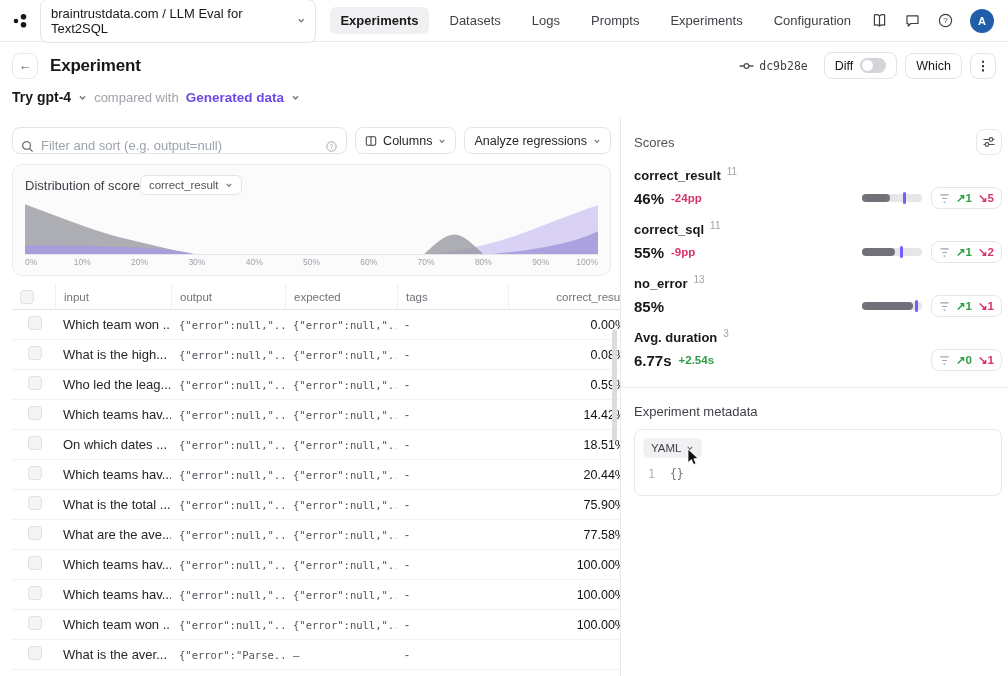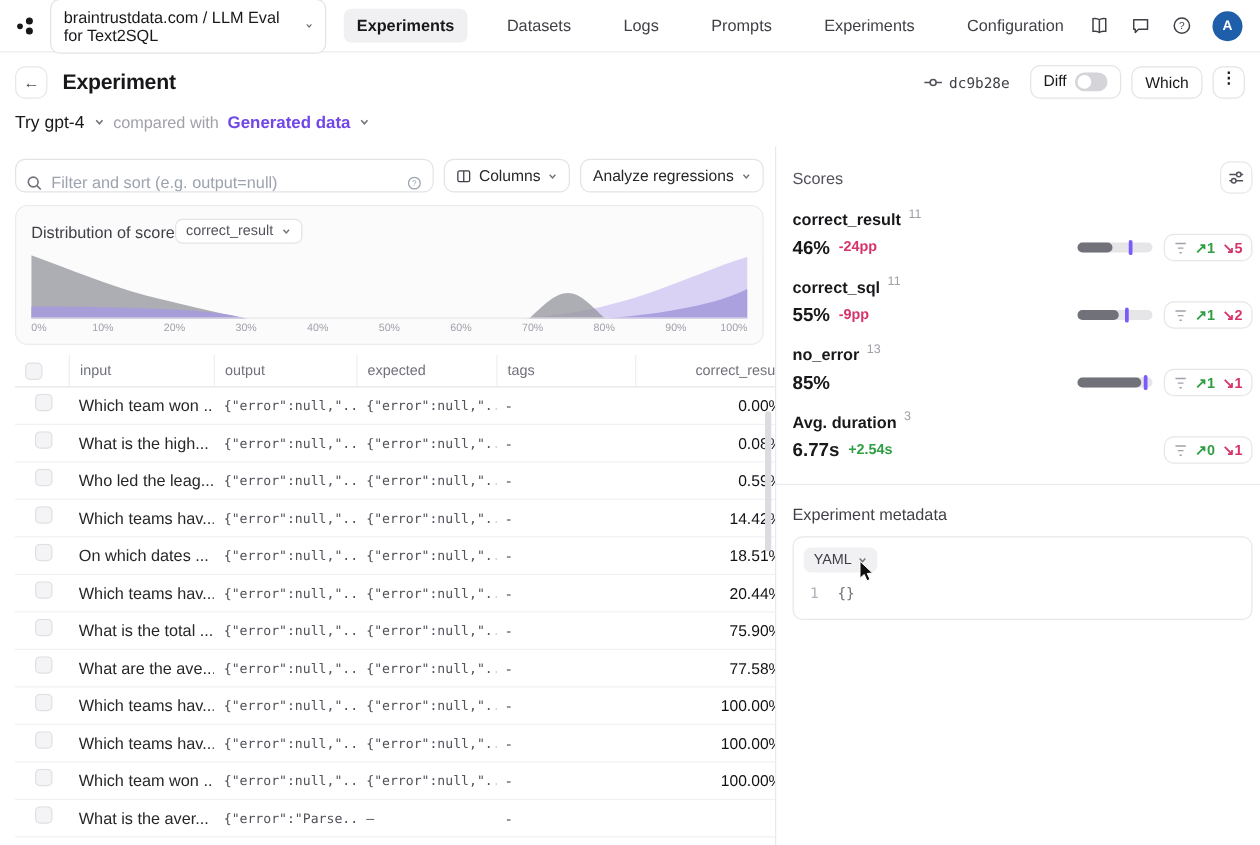--- a/index.html
+++ b/index.html
@@ -6,45 +6,45 @@
   html,body { width:1008px; height:676px; overflow:hidden; background:#fff;
     font-family:"Liberation Sans", sans-serif; color:#18181b; }
   .chev { stroke:#71717a; fill:none; stroke-width:1.3; }
 
   
   .topnav { height:42px; display:flex; align-items:center; padding:0 14px 0 12px;
     border-bottom:1px solid #ebebee; gap:10px; }
   .logo { width:18px; height:20px; flex:0 0 auto; }
   .proj-btn { display:flex; align-items:center; gap:8px; border:1px solid #e4e4e8;
     border-radius:8px; padding:6px 10px; font-size:13px; color:#18181b; background:#fff; cursor:pointer; }
-  .tabs { display:flex; align-items:flex-start; gap:22px; margin-left:4px; }
+  .tabs { display:flex; align-items:flex-start; gap:11px; margin-left:4px; }
   .tab { padding:6px 10px; border-radius:6px; font-size:13px; color:#3f3f46; cursor:pointer; }
   .tab.active { background:#f0f0f2; color:#18181b; font-weight:600; }
   .nav-right { margin-left:auto; display:flex; align-items:center; gap:16px; }
   .nav-icon { width:17px; height:17px; color:#3f3f46; cursor:pointer; }
   .avatar { width:24px; height:24px; border-radius:50%; background:#1f5fa9; color:#fff;
     font-size:11px; font-weight:700; display:flex; align-items:center; justify-content:center; cursor:pointer; }
 
   
   .pagehead { display:flex; align-items:center; gap:12px; padding:10px 12px 6px; }
   .back-btn { width:26px; height:26px; border:1px solid #e8e8ec; border-radius:8px;
     display:flex; align-items:center; justify-content:center; color:#52525b; font-size:13px; cursor:pointer; background:#fff; }
   .page-title { font-size:17px; font-weight:700; letter-spacing:-0.2px; }
   .head-right { margin-left:auto; display:flex; align-items:center; gap:8px; }
   .commit { display:flex; align-items:center; gap:5px; color:#3f3f46; margin-right:8px; }
   .commit-id { font-family:"DejaVu Sans Mono", monospace; font-size:11.5px; }
   .btn { border:1px solid #e4e4e8; border-radius:8px; background:#fff; font-size:12.5px;
-    color:#18181b; padding:5px 10px; display:flex; gap:7px; cursor:pointer; }
+    color:#18181b; padding:5px 10px; display:flex; align-items:center; gap:7px; cursor:pointer; }
   .toggle { width:26px; height:15px; background:#d4d4d9; border-radius:999px; position:relative; }
   .toggle .knob { position:absolute; left:2px; top:2px; width:11px; height:11px; border-radius:50%; background:#fff; }
   .kebab { width:26px; height:26px; justify-content:center; padding:0; font-weight:700; }
 
   
   .subhead { display:flex; align-items:center; gap:7px; padding:4px 12px 12px; }
-  .exp-name { font-size:14px; font-weight:400; }
+  .exp-name { font-size:14px; font-weight:700; }
   .muted { color:#a1a1aa; font-size:13px; }
   .baseline-name { color:#7048e8; font-size:13.5px; font-weight:600; }
 
   
   .content { display:flex; height:566px; }
   .main { width:621px; border-right:1px solid #e9e9ec; padding:10px 9px 0 12px;
     position:relative; overflow:hidden; flex:0 0 auto; }
   .panel { flex:1; padding:12px 6px 0 13px; position:relative; }
 
   

